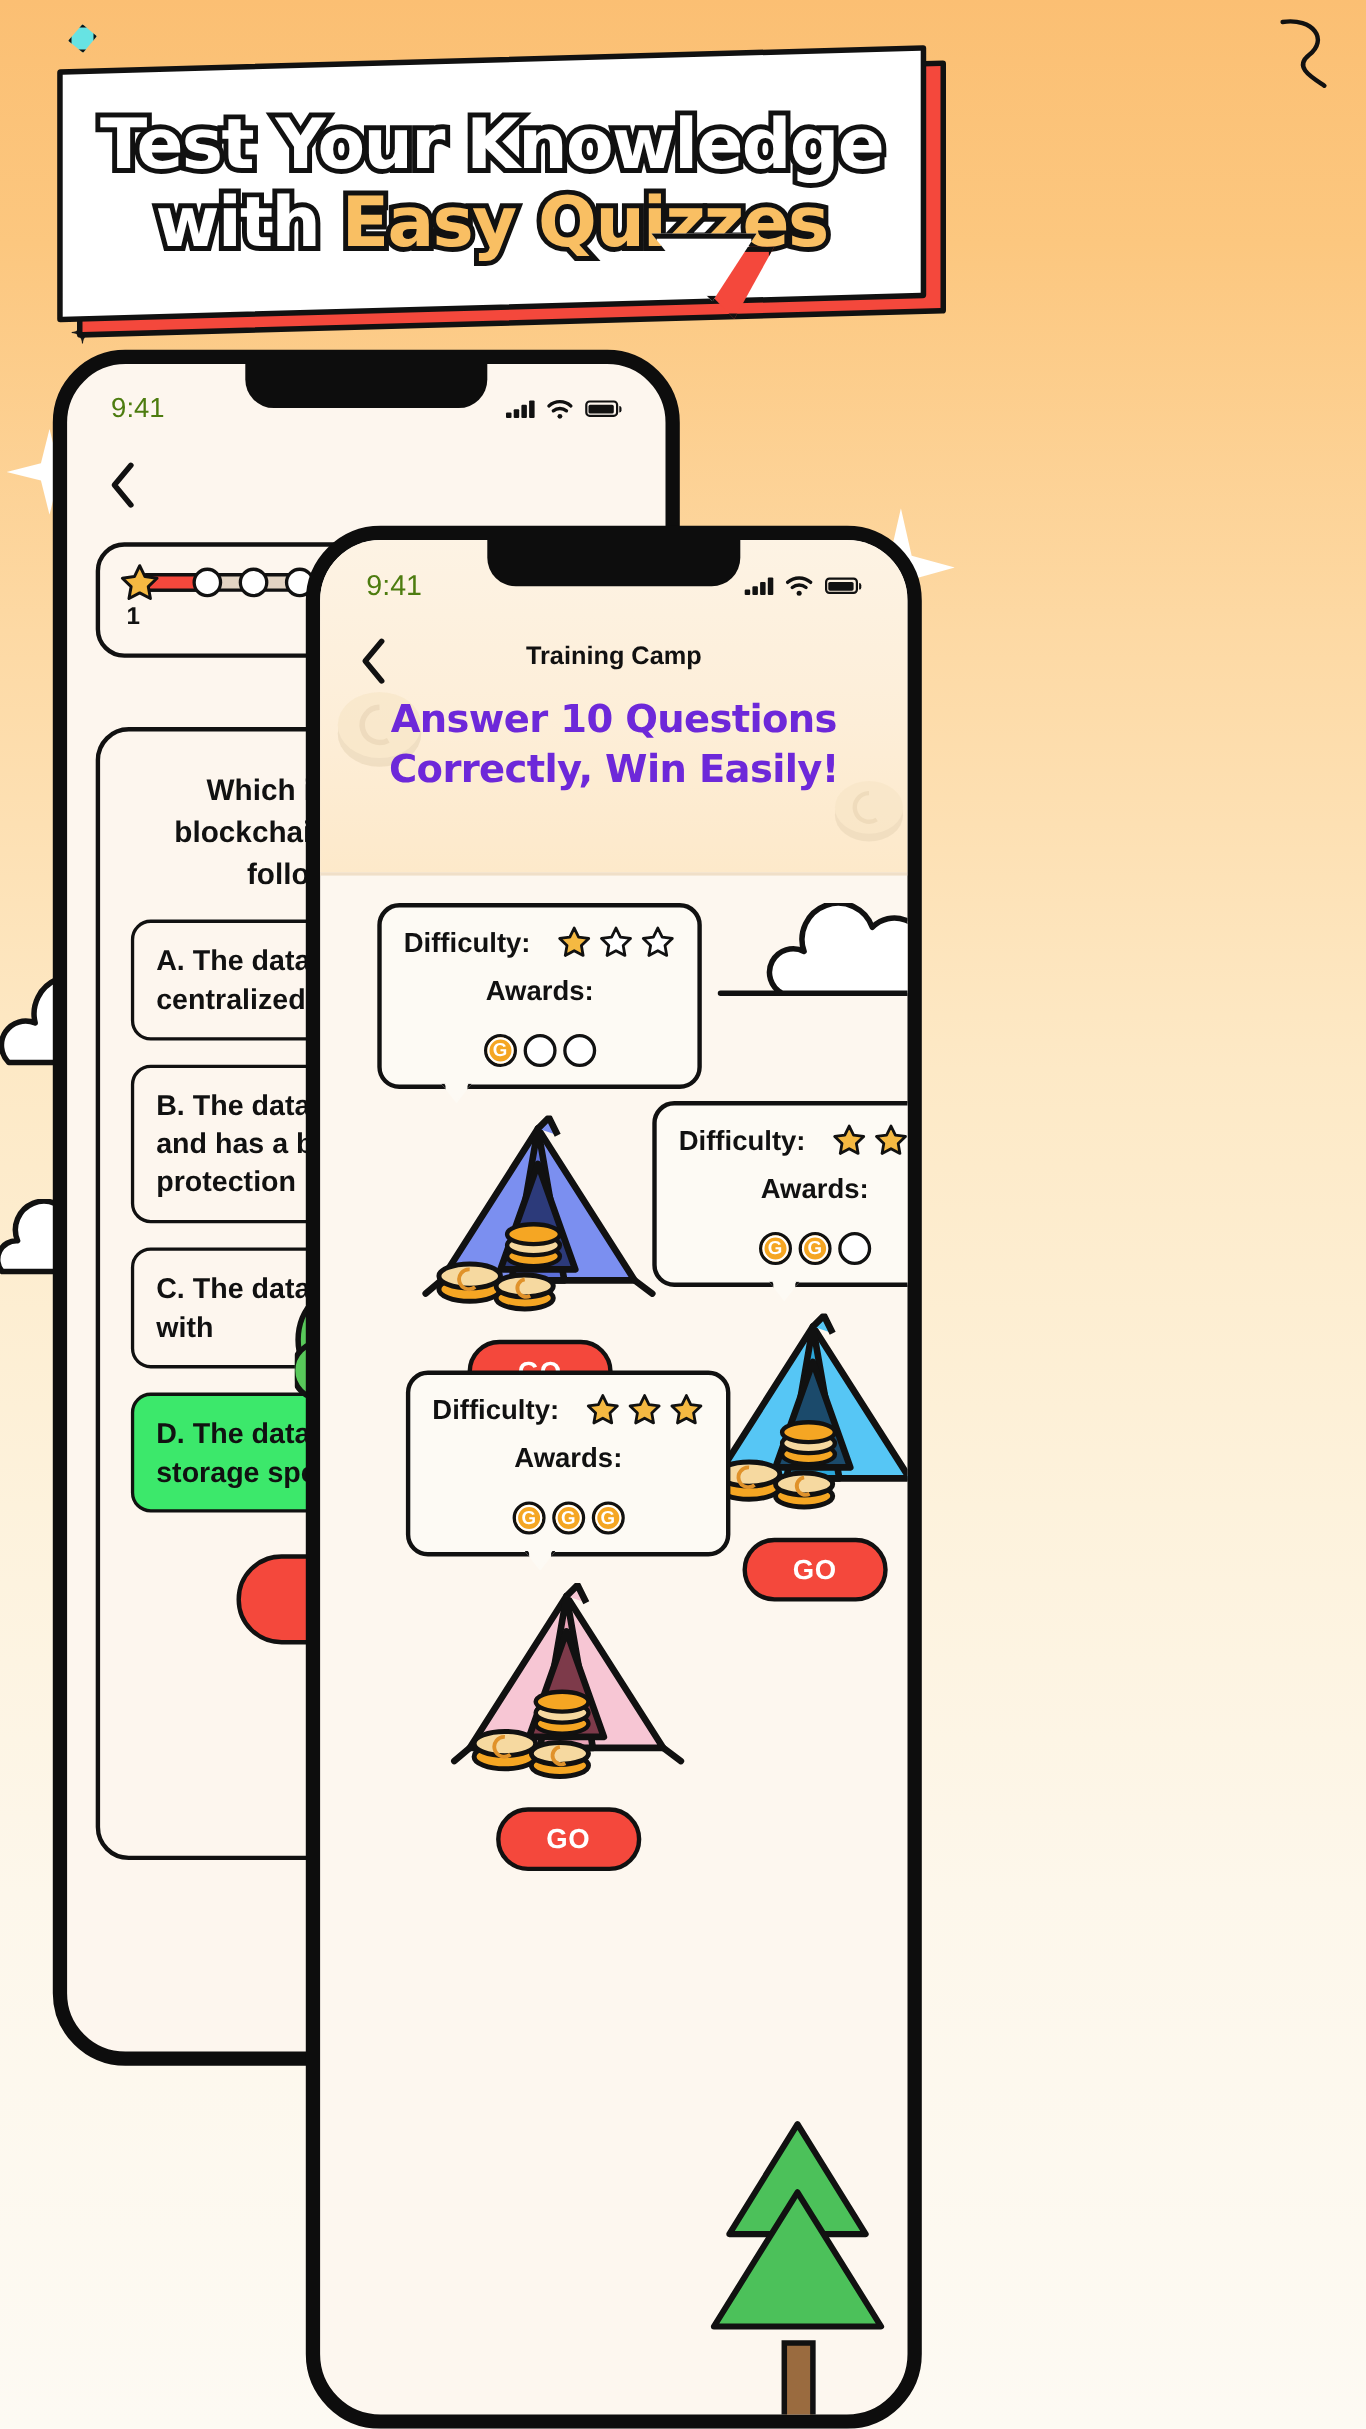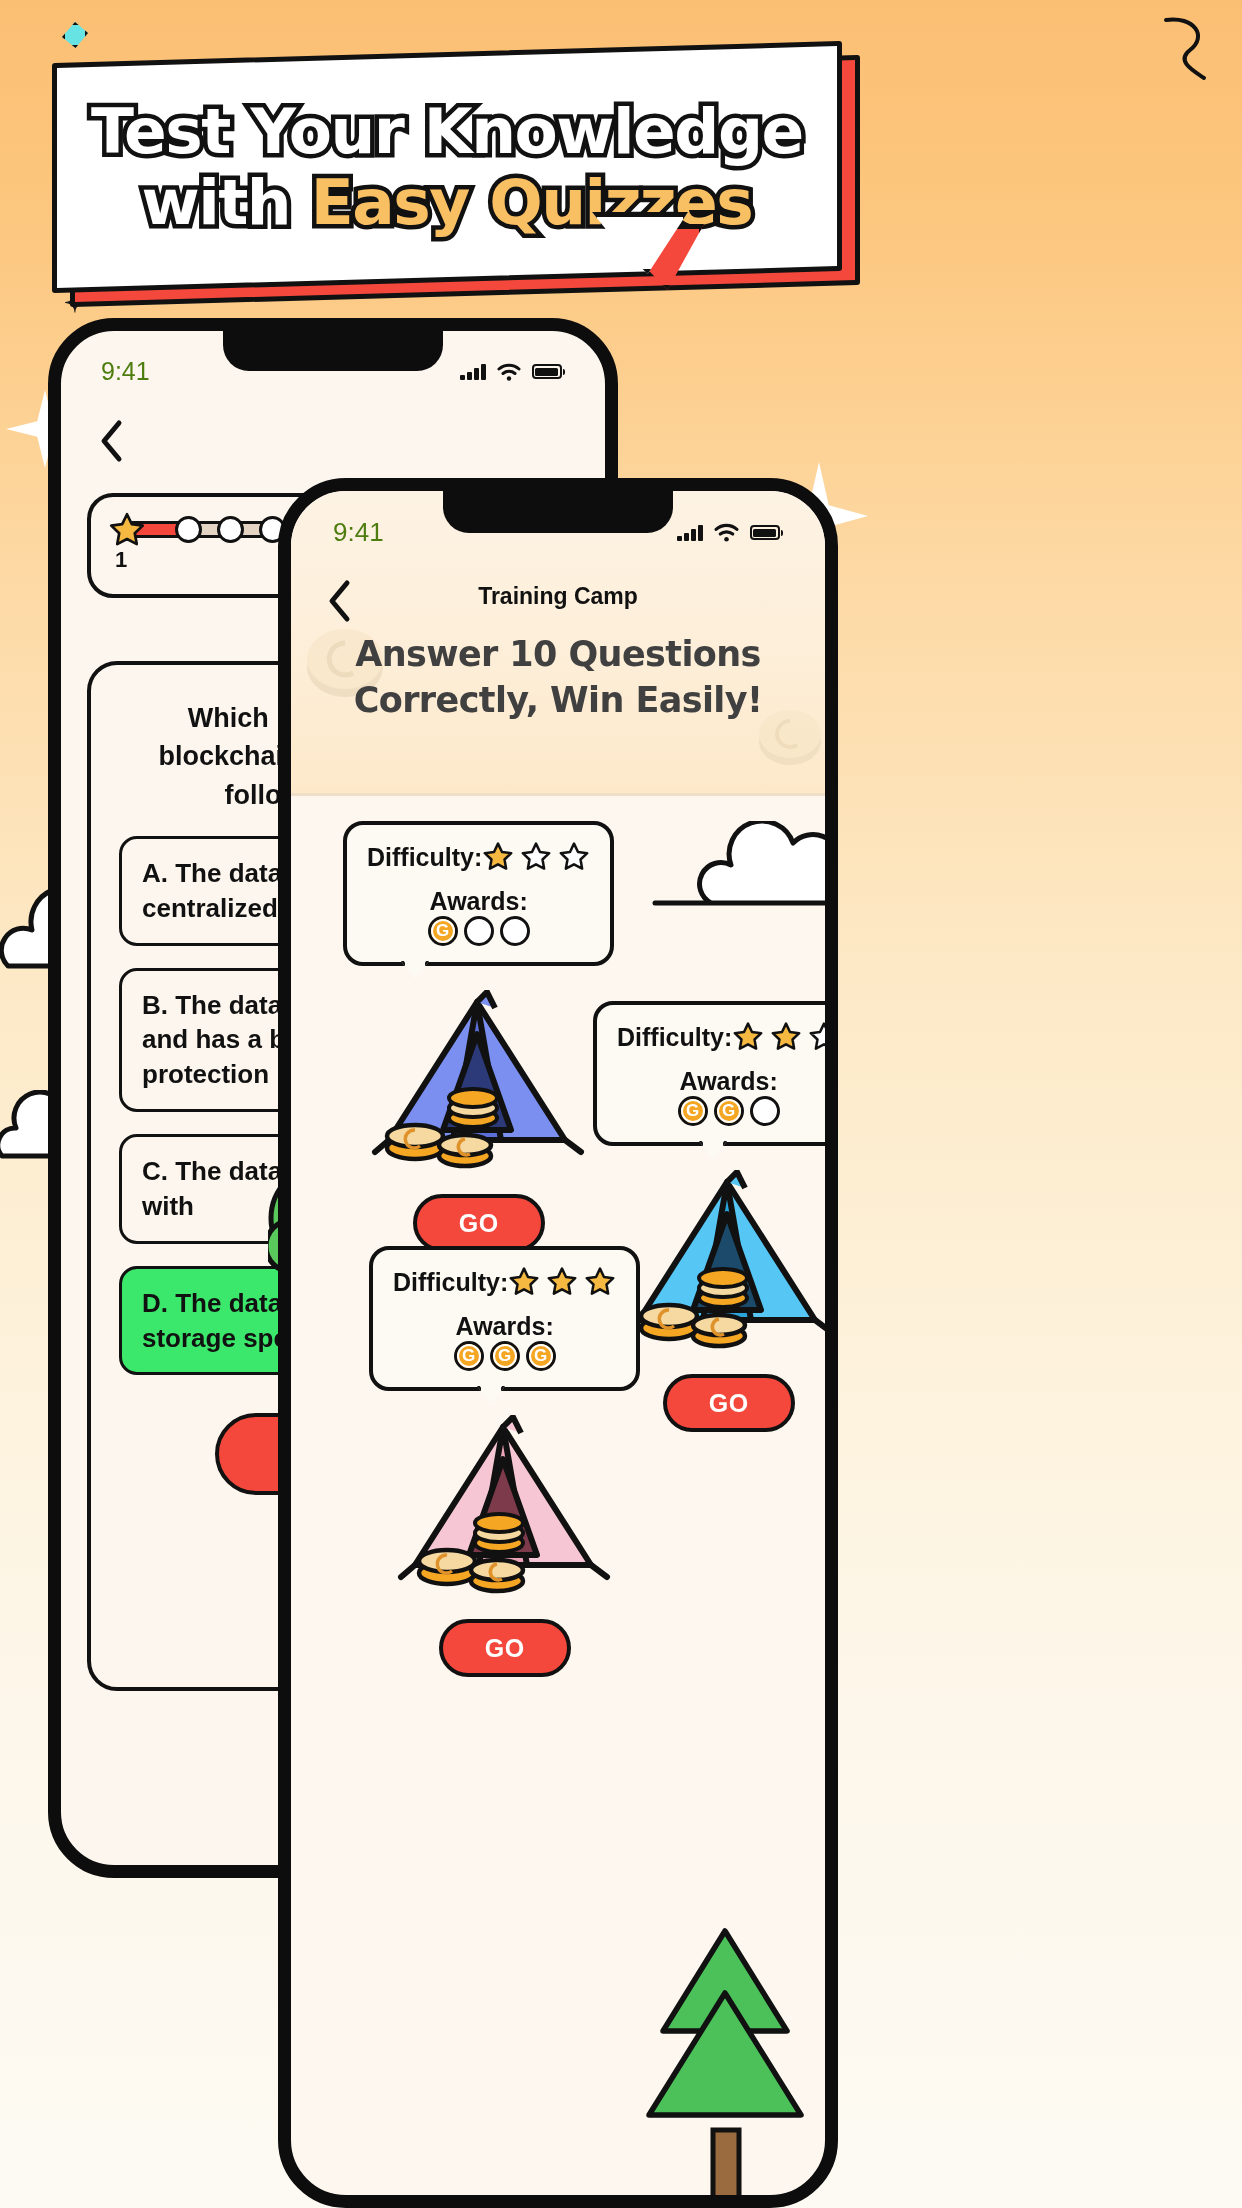--- a/index.html
+++ b/index.html
@@ -120,29 +120,29 @@
   .front-head {
     position: absolute; left:0; right:0; top:0; height: 305px;
     background: linear-gradient(180deg,#fdf3e4 0%, #fdeed8 55%, #fde9ca 100%);
     border-bottom: 3px solid #f0dfc8;
   }
   .front-title { position: absolute; left:0; right:0; top: 92px; text-align:center;
     font-size: 23px; font-weight: 700; color:#111; }
   .front-chev { position: absolute; left: 36px; top: 88px; }
   .front-hl { position:absolute; left:0; right:0; top:140px; text-align:center;
     font-family:"DejaVu Sans", sans-serif;
-    font-size: 35px; font-weight: 700; color:#404040; line-height: 1.32; letter-spacing:-0.6px; }
+    font-size: 35px; font-weight: 700; color:#6d28d9; line-height: 1.32; letter-spacing:-0.6px; }
 
   
   .camp { position: absolute; }
   .info-card {
     position: relative; background:#fdfaf4; border: 4px solid #111; border-radius: 20px;
     padding: 16px 20px; display:inline-block;
   }
-  .info-row { display:flex; align-items:center; gap: 0; white-space: nowrap; }
+  .info-row { display:flex; align-items:center; gap: 24px; white-space: nowrap; }
   .info-row + .info-row { margin-top: 14px; flex-direction: column; }
   .info-label { font-size: 25px; font-weight: 600; color:#111; }
   .icons { display:flex; align-items:center; gap: 6px; }
   .coin {
     width: 30px; height: 30px; border-radius: 50%;
     border: 3.5px solid #111; background:#fff;
     display:flex; align-items:center; justify-content:center;
     font-size: 17px; font-weight: 700; color: #fff;
   }
   .coin.filled { background: #f5a623; }

